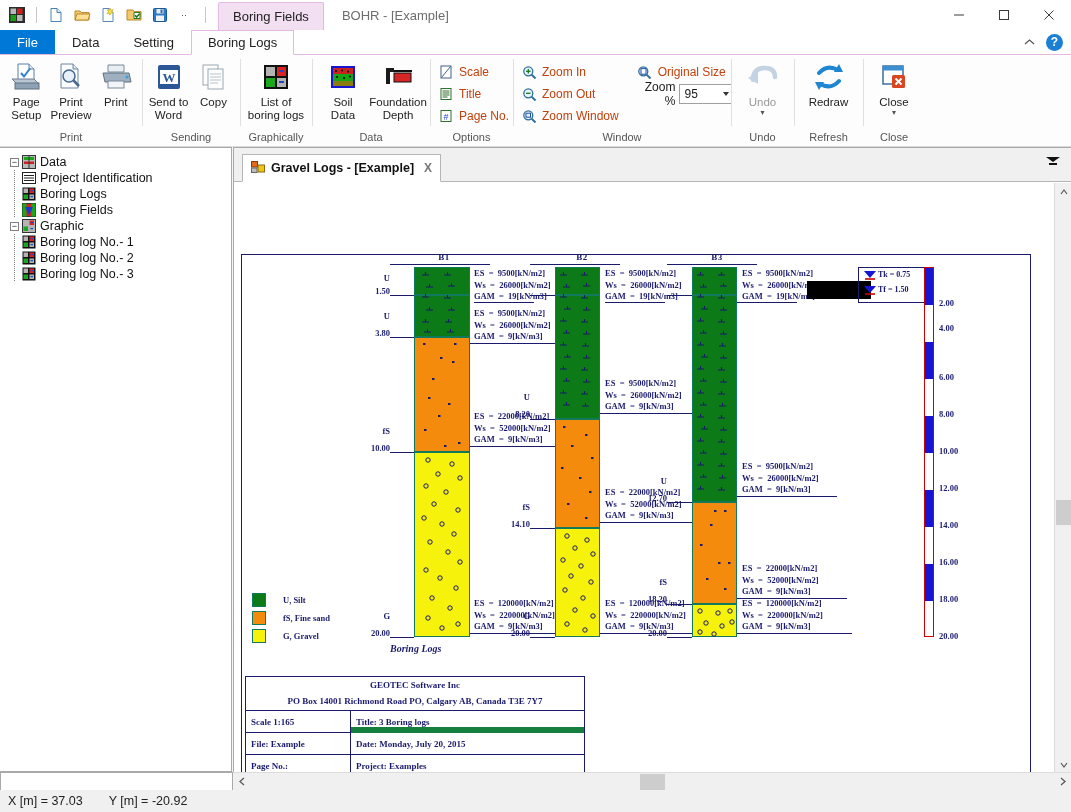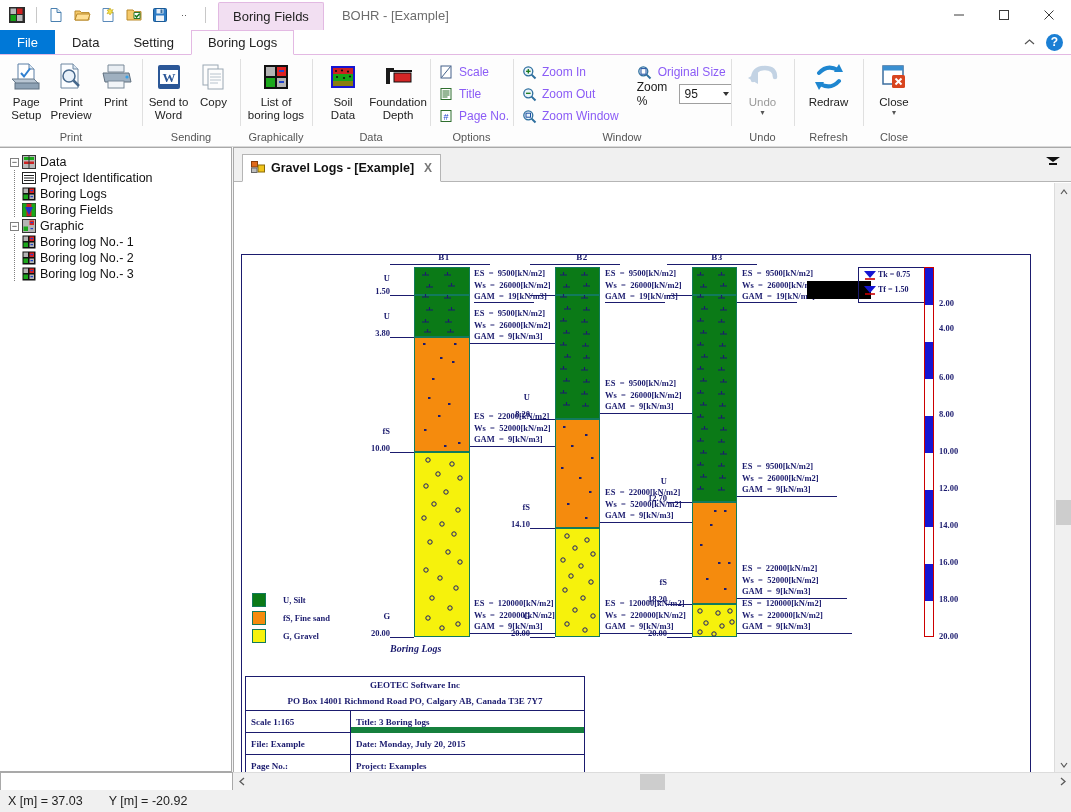--- a/index.html
+++ b/index.html
@@ -73,24 +73,24 @@
   }
   .bigbtn {
     width:56px; display:flex; flex-direction:column; align-items:center;
     padding:3px 2px; cursor:default;
   }
   .bigbtn .lbl { font-size:11.5px; text-align:center; line-height:12.5px; color:#222; margin-top:2px;}
   .bigbtn .ico { height:34px; display:flex; align-items:center; justify-content:center;}
   .smallcol { display:flex; flex-direction:column; justify-content:flex-start; padding-top:4px;}
   .smallbtn {
     display:flex; align-items:center; gap:5px; padding:2px 6px 2px 4px;
-    font-size:12px; color:#8b5cf6; height:22px; white-space:nowrap;
+    font-size:12px; color:#c2410c; height:22px; white-space:nowrap;
   }
   .smallbtn .ico { width:16px; height:16px; display:flex; align-items:center; justify-content:center;}
-  .zoomrow { display:flex; align-items:center; gap:4px; height:22px; padding-left:4px; font-size:12px;}
+  .zoomrow { display:flex; align-items:center; gap:4px; height:22px; padding-left:4px; font-size:12px;text-align:right;}
   .zoomsel {
     display:flex; align-items:center; justify-content:space-between;
     width:59px; height:20px; border:1px solid #a0a0a0; background:#fff; font-size:12px;
     padding:0 2px 0 4px;
   }
   .caret-dn { width:0;height:0;border-left:3px solid transparent;border-right:3px solid transparent;border-top:4px solid #333;}
   .dropcaret { font-size:8px; color:#555; line-height:6px; margin-top:1px;}
 
   
   .treepanel {

